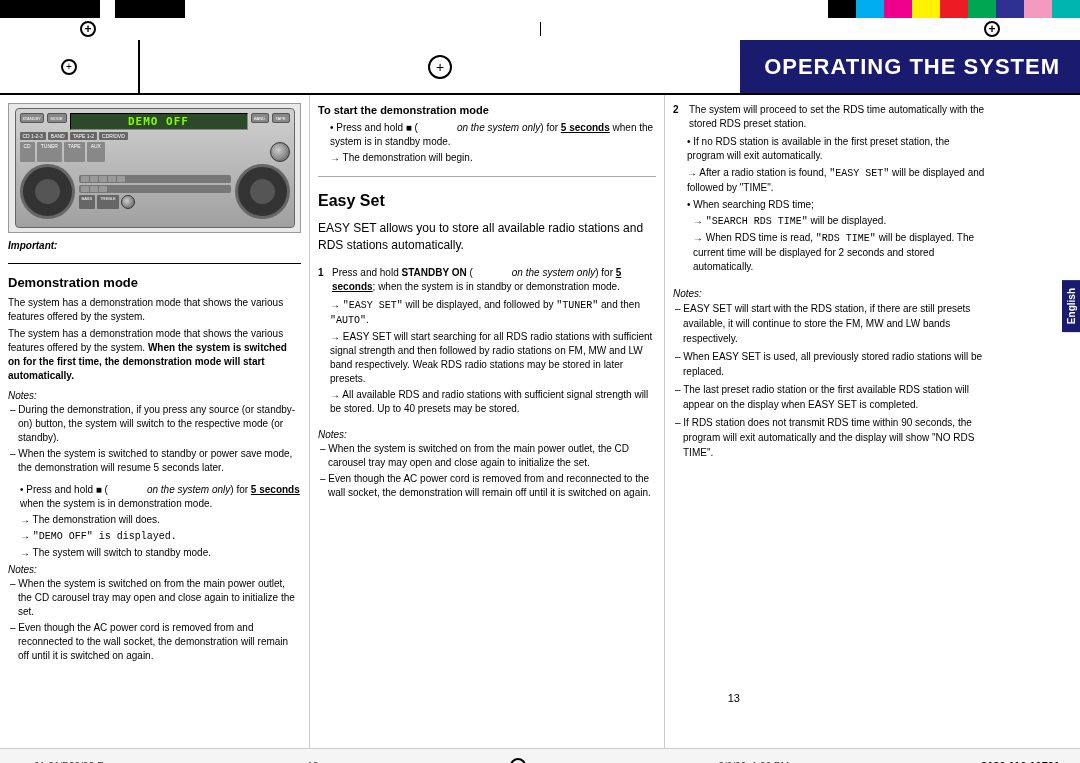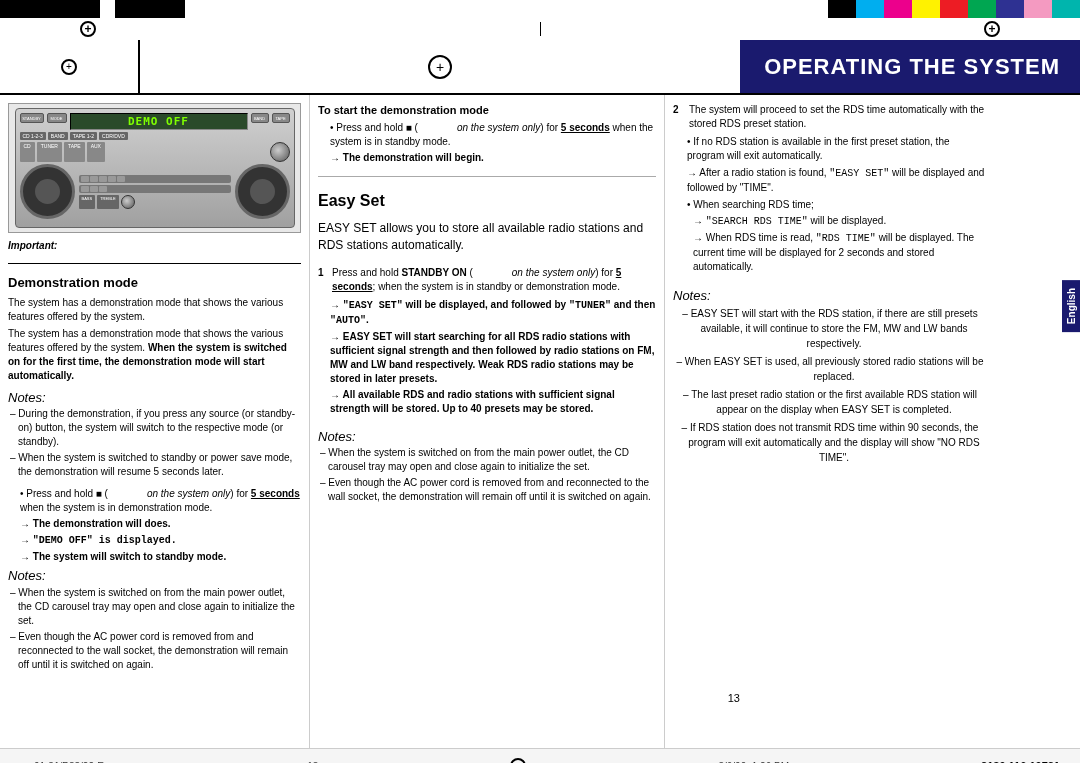--- a/index.html
+++ b/index.html
@@ -224,21 +224,20 @@
     }
     .stop-demo-title {
       font-style: italic;
       font-weight: bold;
       font-size: 10px;
     }
     .arrow-item {
       padding-left: 12px;
       position: relative;
       margin-bottom: 2px;
-      font-weight: bold;
     }
     .arrow-item::before {
       content: '→ ';
     }
 
     
     .mid-col {
       width: 355px;
       border-right: 1px solid #ccc;
       padding: 8px;
@@ -310,21 +309,20 @@
     }
     .notes-section {
       font-size: 10px;
       line-height: 1.5;
     }
     .notes-section li {
       padding-left: 10px;
       text-indent: -8px;
       margin-bottom: 3px;
       list-style: none;
-      text-align: center;
     }
     .notes-section li::before {
       content: '– ';
     }
 
     
     .footer {
       height: 35px;
       border-top: 1px solid #ccc;
       display: flex;
@@ -370,21 +368,21 @@
       margin: 4px 0;
     }
     .thin-divider {
       border: none;
       border-top: 0.5px solid #aaa;
       margin: 3px 0;
     }
 
     .notes-label {
       font-style: italic;
-      font-size: 13px;
+      font-size: 10px;
       font-weight: normal;
     }
 
     .italic { font-style: italic; padding-left: 39px; }
     .bold { font-weight: bold; }
     .underline { text-decoration: underline; }
   </style>
 </head>
 <body>
 

